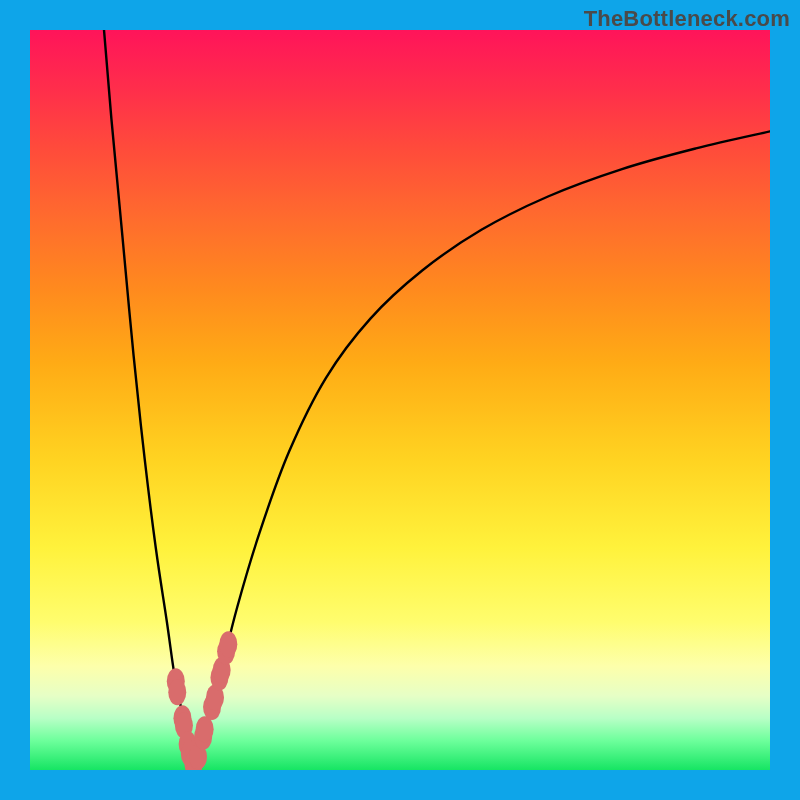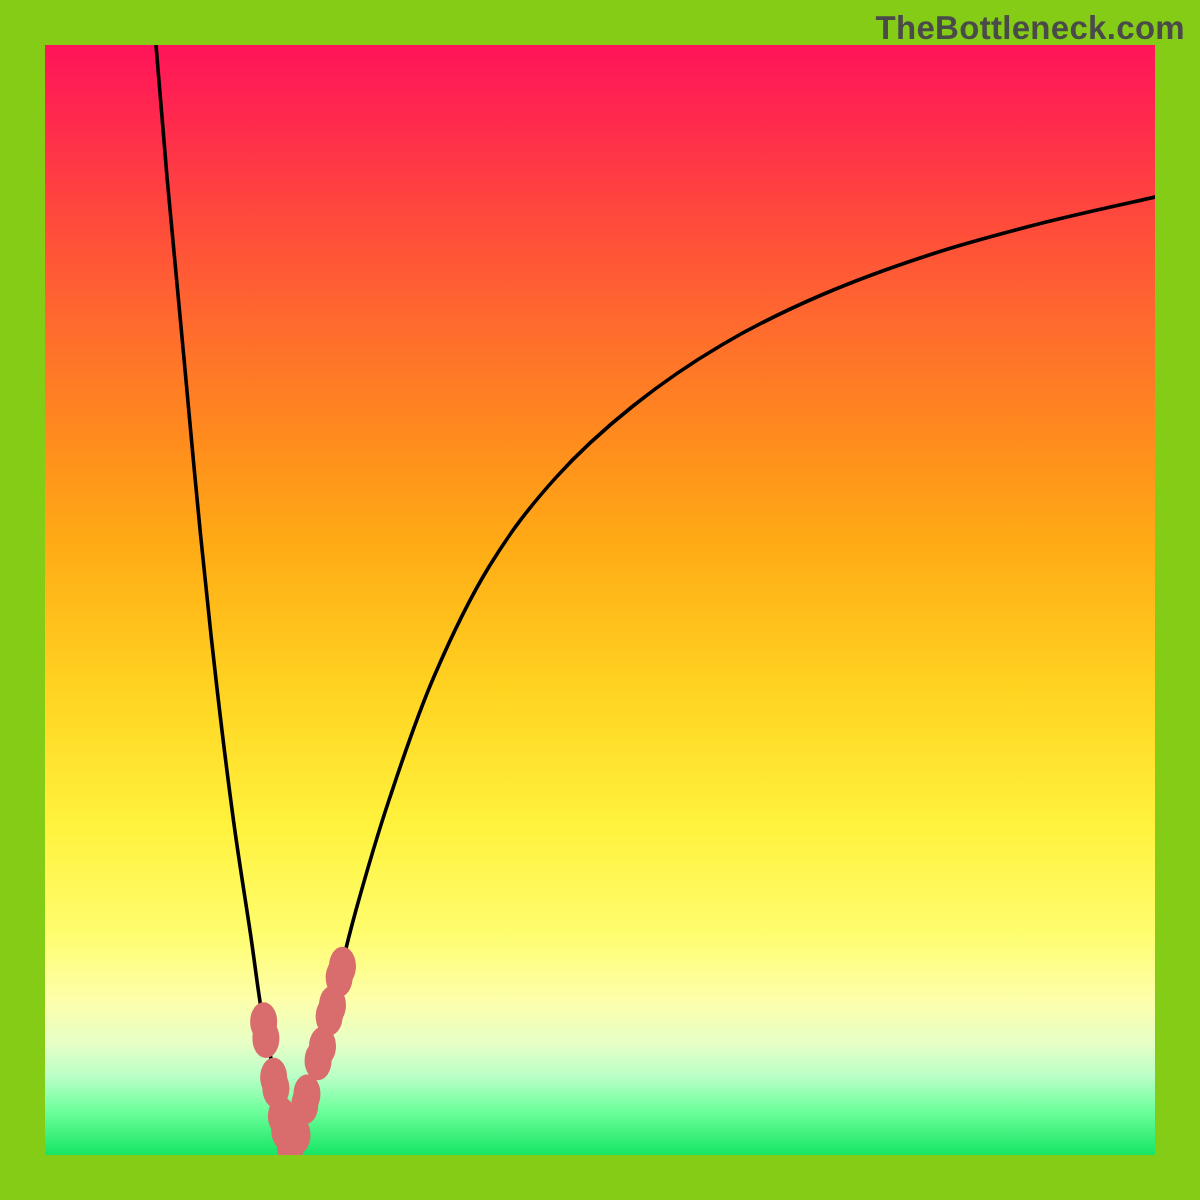--- a/index.html
+++ b/index.html
@@ -8,21 +8,21 @@
     width: 800px;
     height: 800px;
     overflow: hidden;
     background: #000;
     font-family: Arial, Helvetica, sans-serif;
   }
   .frame {
     position: relative;
     width: 800px;
     height: 800px;
-    background: #84cc16;
+    background: #0ea5e9;
   }
   .plot-area {
     position: absolute;
     left: 30px;
     top: 30px;
     width: 740px;
     height: 740px;
     background: linear-gradient(
       to bottom,
       #ff145a 0%,

